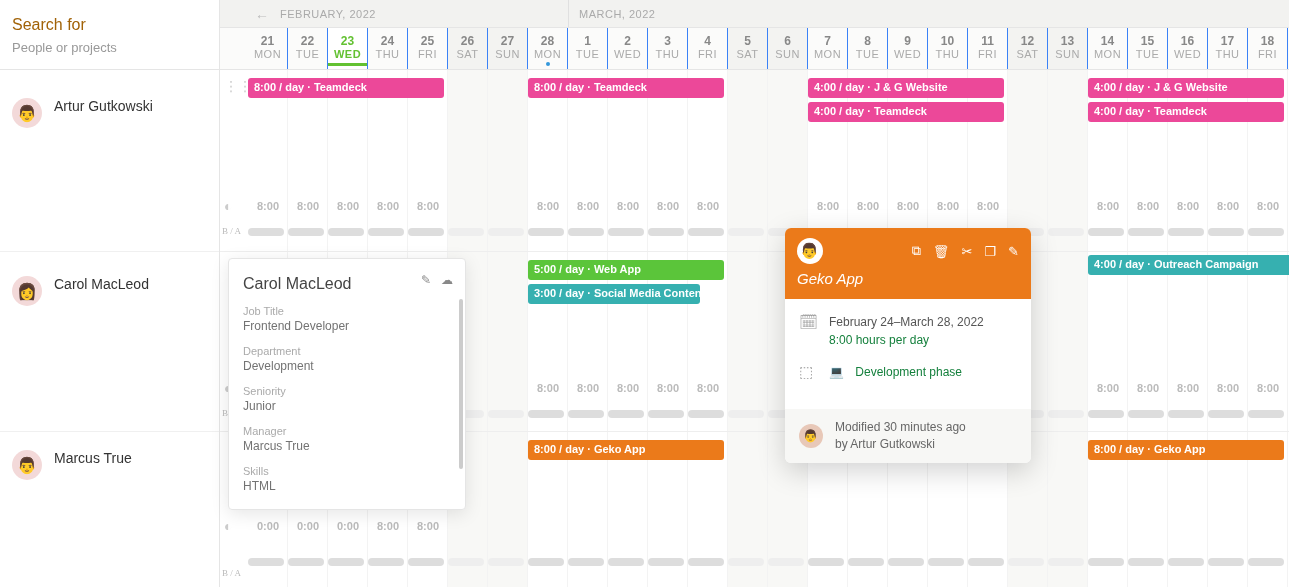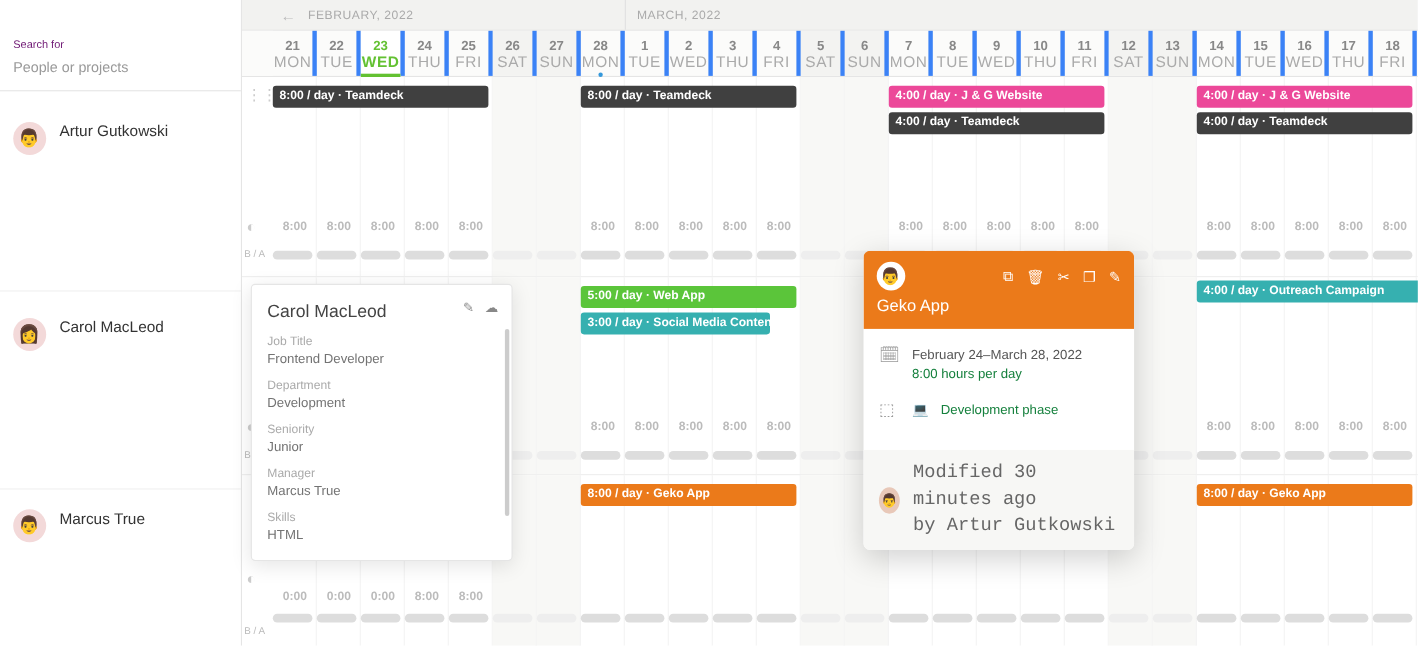--- a/index.html
+++ b/index.html
@@ -2,96 +2,96 @@
 <html><head>
 <meta charset="utf-8">
 <style>
 * { box-sizing: border-box; margin: 0; padding: 0; }
 body { font-family: -apple-system, BlinkMacSystemFont, "Segoe UI", Arial, sans-serif; font-size: 12px; color: #333; background: #fff; overflow: hidden; }
 .app { display: flex; width: 1289px; height: 587px; position: relative; }
 
 
 .sidebar { width: 220px; flex-shrink: 0; border-right: 1px solid #e5e5e5; background: #fff; }
 .search-box { padding: 16px 12px 14px 12px; border-bottom: 1px solid #e5e5e5; }
-.search-box .line1 { color: #701a75; font-size: 10px; margin-bottom: 6px; margin-top: 20px; }
+.search-box .line1 { color: #a16207; font-size: 16px; margin-bottom: 6px; }
 .search-box .line2 { color: #999; font-size: 13px; }
 .person-row { display: flex; align-items: center; padding: 10px 12px; border-bottom: 1px solid #f0f0f0; height: 180px; }
 .person-row.first { height: 182px; padding-top: 28px; align-items: flex-start; }
 .person-row.second { height: 180px; padding-top: 24px; align-items: flex-start; }
 .person-row.third { height: 170px; padding-top: 18px; align-items: flex-start; }
 .avatar { width: 30px; height: 30px; border-radius: 50%; background: #f3d9d9; margin-right: 12px; flex-shrink: 0; display:flex; align-items:center; justify-content:center; font-size:16px; }
 .person-name { font-size: 14px; color: #333; }
 
 
 .timeline { flex: 1; overflow: hidden; background: #fff; position: relative; }
 .month-bar { height: 28px; background: #f2f2f0; display: flex; align-items: center; border-bottom: 1px solid #e5e5e5; }
 .month-nav { width: 28px; text-align: center; color: #bbb; font-size: 14px; }
 .month-label { font-size: 11px; color: #aaa; letter-spacing: 0.5px; padding-left: 4px; }
 .month-sep { border-left: 1px solid #e0e0e0; height: 100%; }
 .month-feb { width: 320px; display:flex; align-items:center; }
 .month-mar { flex:1; display:flex; align-items:center; }
 
 .day-header { height: 42px; display: flex; border-bottom: 1px solid #e5e5e5; background: #fbfbfa; }
-.day-col { width: 40px; flex-shrink:0; text-align: center; padding-top: 6px; border-right: 4px solid #3b82f6; }
+.day-col { width: 40px; flex-shrink:0; text-align: center; padding-top: 6px; border-right: 1px solid #3b82f6; }
 .day-col.grip { width: 28px; border-right:none; background:#fbfbfa; }
 .day-col.weekend { background:#f3f3f1; }
 .day-col .num { font-size: 12px; color: #888; font-weight: 600; }
-.day-col .dow { font-size: 14px; color: #aaa; letter-spacing: 0.5px; text-align: center; }
+.day-col .dow { font-size: 11px; color: #aaa; letter-spacing: 0.5px; text-align: center; }
 .day-col.today { background:#fff; border-bottom: none; }
 .day-col.today .num { color:#63c132; }
 .day-col.today .dow { color:#63c132; font-weight:600; }
 .today-underline { height:3px; background:#63c132; margin-top:3px; }
 
 .grid { position: relative; }
 .lane { height: 180px; border-bottom: 1px solid #eee; position: relative; }
 .lane .bg-cols { position:absolute; inset:0; display:flex; }
 .bg-col { width:40px; border-right:1px solid #f3f3f3; }
 .bg-col.grip { width:28px; border-right:none; }
 .bg-col.weekend { background:#f8f8f6; }
 
 .bar { position:absolute; height:20px; border-radius:3px; color:#fff; font-size:11px; font-weight:600; padding:3px 6px; white-space:nowrap; overflow:hidden; }
-.bar.green { background:#404040; }
+.bar.green { background:#ec4899; }
 .bar.lime { background:#5bc53a; }
 .bar.pink { background:#ec4899; }
 .bar.teal { background:#36b0b0; }
 .bar.orange { background:#eb7a1a; }
 
 .hours-row { position:absolute; left:28px; display:flex; }
 .hours-row .hcell { width:40px; text-align:center; font-size:11px; color:#bbb; font-weight:600; }
 .grip-handle { position:absolute; left:4px; top:8px; color:#ccc; font-size:14px; }
 .moon { position:absolute; left:4px; color:#ccc; font-size:14px; }
-.ba-label { position:absolute; left:2px; font-size:9px; color:#bbb; }
+.ba-label { position:absolute; left:2px; font-size:9px; color:#bbb;font-family:Liberation Serif, serif; }
 
 .capsule-row { position:absolute; left:28px; display:flex; gap:4px; }
 .capsule { width:36px; height:8px; border-radius:4px; background:#ddd; }
 .capsule.light { background:#eee; }
 
 
 .detail-card { position:absolute; left:228px; top:258px; width:238px; background:#fff; border:1px solid #e5e5e5; border-radius:4px; box-shadow:0 4px 18px rgba(0,0,0,0.1); z-index:30; padding:16px 16px 16px 14px; }
 .detail-card .scroll-thumb { position:absolute; right:2px; top:40px; width:4px; height:170px; background:#ccc; border-radius:2px; }
 .detail-card h3 { font-size:16px; font-weight:500; color:#444; margin-bottom:6px; }
 .detail-card .actions { position:absolute; right:12px; top:14px; color:#888; display:flex; gap:10px; }
 .detail-card .field { margin-top:12px; }
 .detail-card .flabel { font-size:11px; color:#aaa; }
 .detail-card .fval { font-size:12px; color:#737373; margin-top:2px; }
 
 
 .popover { position:absolute; left:785px; top:228px; width:246px; background:#fff; border-radius:6px; box-shadow:0 8px 28px rgba(0,0,0,0.18); z-index:40; overflow:hidden; }
 .popover .phead { background:#eb7a1a; color:#fff; padding:10px 12px 12px 12px; }
 .popover .phead .picons { display:flex; justify-content:flex-end; gap:12px; font-size:13px; margin-bottom:4px; align-items:center; }
 .popover .phead .pav { width:26px; height:26px; border-radius:50%; background:#fff; float:left; margin-right:auto; display:flex; align-items:center; justify-content:center; font-size:15px; }
-.popover .phead h4 { font-size:15px; font-weight:500; margin-top:6px; }
+.popover .phead h4 { font-size:15px; font-weight:500; margin-top:6px;font-style:italic; }
 .popover .pbody { padding:14px 14px; }
 .popover .prow { display:flex; gap:12px; margin-bottom:14px; align-items:flex-start; }
 .popover .picon { width:18px; color:#999; font-size:15px; }
 .popover .ptext { font-size:12px; color:#555; line-height:1.5; }
 .popover .ptext .sub { color:#15803d; }
 .popover .pfoot { background:#f7f7f5; padding:10px 14px; display:flex; gap:12px; align-items:center; }
 .popover .pfoot .pav2 { width:24px; height:24px; border-radius:50%; background:#e8c8b8; display:flex; align-items:center; justify-content:center; }
-.popover .pfoot .ftext { font-size:17px; color:#666; line-height:1.4;font-family:Liberation Mono, monospace; }
+.popover .pfoot .ftext { font-size:12px; color:#666; line-height:1.4; }
 
 .blue-dot { width:4px; height:4px; border-radius:50%; background:#3498db; margin:2px auto 0; }
 </style>
 </head>
 <body>
 
 <div class="app">
 
   <div class="sidebar">
     <div class="search-box">
@@ -451,21 +451,21 @@
             <div class="bg-col"></div>
             <div class="bg-col"></div>
             <div class="bg-col"></div>
             <div class="bg-col"></div>
             <div class="bg-col"></div>
           </div>
           <div class="bar orange" style="left:308px;top:8px;width:196px">8:00 / day · Geko App</div>
           <div class="bar orange" style="left:588px;top:8px;width:196px">8:00 / day · Geko App</div>
           <div class="bar orange" style="left:868px;top:8px;width:196px">8:00 / day · Geko App</div>
           <span class="moon" style="top:86px">◐</span>
-          <div class="hours-row" style="top:104px">
+          <div class="hours-row" style="top:88px">
             <div class="hcell">0:00</div>
             <div class="hcell">0:00</div>
             <div class="hcell">0:00</div>
             <div class="hcell">8:00</div>
             <div class="hcell">8:00</div>
             <div class="hcell"></div>
             <div class="hcell"></div>
             <div class="hcell"></div>
             <div class="hcell"></div>
             <div class="hcell"></div>

